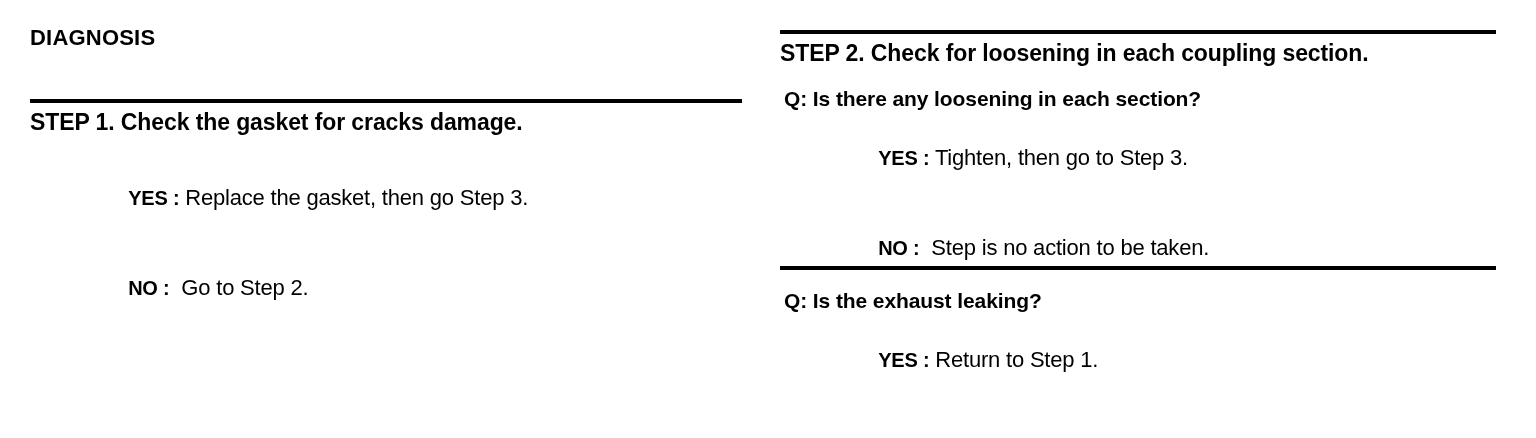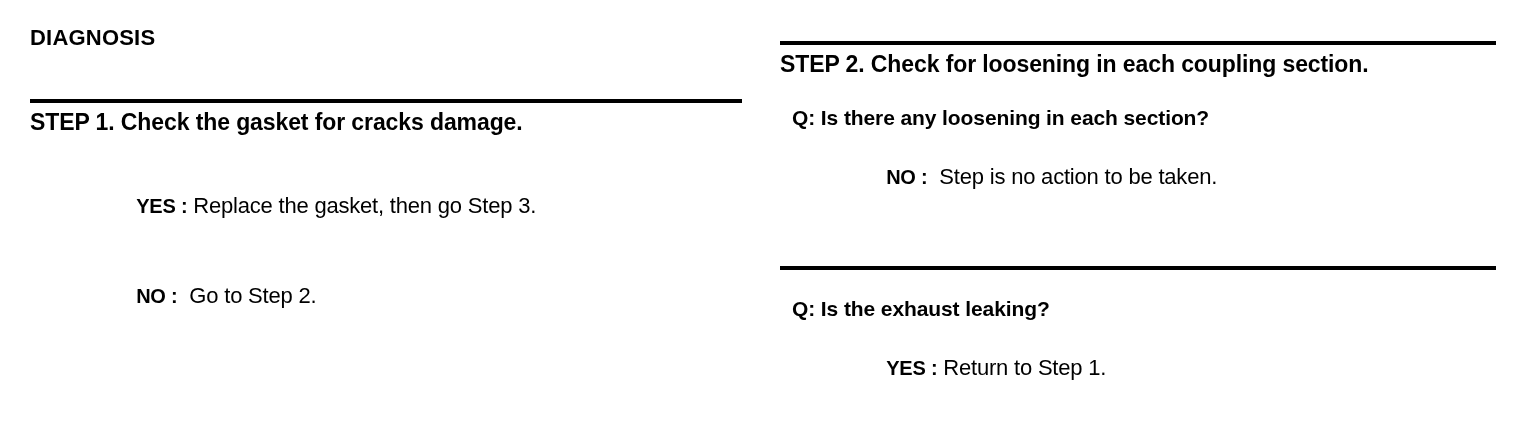--- a/index.html
+++ b/index.html
@@ -50,21 +50,21 @@
     font-size: 23px;
     font-weight: bold;
     line-height: 30px;
     letter-spacing: -0.1px;
     margin: 0;
     padding-top: 4px;
   }
 
   
   .qa-block {
-    margin: 12px;
+    margin: 4px;
     padding: 0;
     list-style: none;
   }
   .qa-question {
     font-size: 21px;
     font-weight: bold;
     line-height: 29px;
     letter-spacing: -0.1px;
     white-space: pre;
   }
@@ -78,21 +78,21 @@
   }
   .qa-answer .answer-key {
     font-weight: bold;
     font-size: 20px;
   }
 
   
   .step-section { position: absolute; left: 0; width: 100%; }
 
   .sec-step1 { top: 83px; }
-  .sec-step2 { top: 25px; }
+  .sec-step2 { top: 14px; }
   .sec-step3 { top: 250px; }
 
   .qa-gap { height: 12px; }
 </style>
 </head>
 <body>
 
 <div class="page">
 
   <div class="column column-left">
@@ -123,20 +123,23 @@
 
     <div class="step-section sec-step2">
       <hr class="rule">
       <h2 class="step-heading">STEP 2. Check for loosening in each coupling section.</h2>
 
       <div class="qa-gap"></div>
 
       <div class="qa-block">
         <div class="qa-question">Q: Is there any loosening in each section?</div>
 
+        <div class="qa-answer">
+          <span class="answer-key">YES :</span><span> Tighten, then go to Step 3.</span>
+        </div>
 
         <div class="qa-answer">
           <span class="answer-key">NO :</span><span>  Step is no action to be taken.</span>
         </div>
       </div>
     </div>
 
     <div class="step-section sec-step3">
       <hr class="rule">
 

